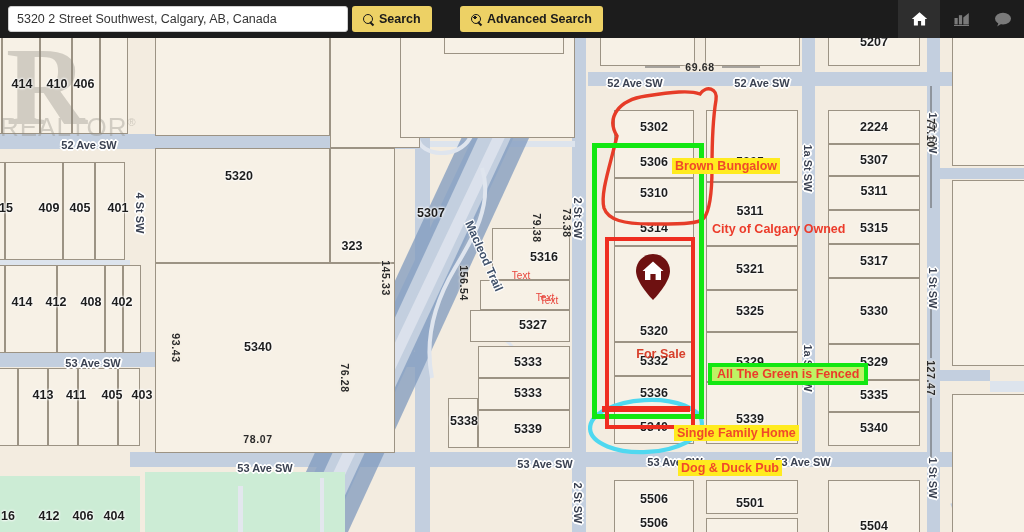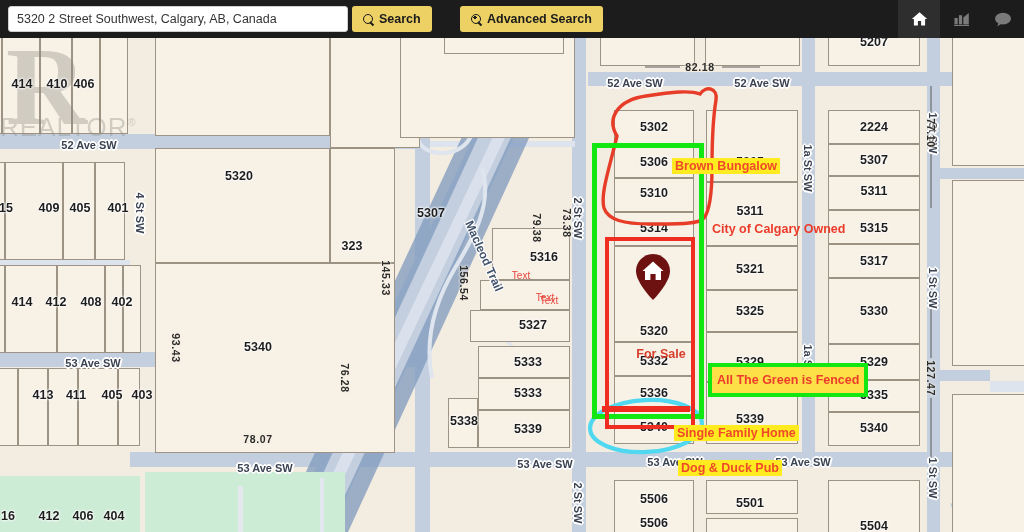--- a/index.html
+++ b/index.html
@@ -108,22 +108,22 @@
   
   .hl {
     position: absolute; background: #ffeb1f; color: #f04a2a; font-weight: bold;
     font-size: 12.5px; padding: 1px 3px; white-space: nowrap;
   }
   .redtxt {
     position: absolute; color: #ec3b2a; font-weight: bold; font-size: 12.5px;
     white-space: nowrap;
   }
   .greenbox-label {
-    position: absolute; border: 4px solid #12e712; background: #fde047;
-    color: #ec3b2a; font-weight: bold; font-size: 12.5px; padding: 6px 5px;
+    position: absolute; border: 4px solid #12e712; background: #bef264;
+    color: #ec3b2a; font-weight: bold; font-size: 12.5px; padding: 0 5px;
     white-space: nowrap;
   }
   .greenrect {
     position: absolute; border: 5px solid #12e712; background: transparent;
   }
   .redrect {
     position: absolute; border: 4px solid #ef2d20; background: transparent;
   }
   .annsvg { position: absolute; left: 0; top: 0; width: 1024px; height: 494px;
             pointer-events: none; overflow: visible; }
@@ -388,21 +388,21 @@
         <div class="street vert" style="left: 140px; top: 175px;">4 St SW</div>
         <div class="street vert" style="left: 578px; top: 180px;">2 St SW</div>
         <div class="street vert" style="left: 578px; top: 465px;">2 St SW</div>
         <div class="street vert" style="left: 808px; top: 130px;">1a St SW</div>
         <div class="street vert" style="left: 808px; top: 330px;">1a St SW</div>
         <div class="street vert" style="left: 933px; top: 95px;">1 St SW</div>
         <div class="street vert" style="left: 933px; top: 250px;">1 St SW</div>
         <div class="street vert" style="left: 933px; top: 440px;">1 St SW</div>
       </div>
     <div id="dimension-labels">
-        <div class="dim" style="left: 700px; top: 29px;">82.18</div>
+        <div class="dim" style="left: 700px; top: 29px;">69.68</div>
         <div class="dim vert" style="left: 931px; top: 95px;">77.10</div>
         <div class="dim vert" style="left: 386px; top: 240px;">145.33</div>
         <div class="dim vert" style="left: 464px; top: 245px;">156.54</div>
         <div class="dim vert" style="left: 537px; top: 190px;">79.38</div>
         <div class="dim vert" style="left: 567px; top: 185px;">73.38</div>
         <div class="dim vert" style="left: 176px; top: 310px;">93.43</div>
         <div class="dim vert" style="left: 345px; top: 340px;">76.28</div>
         <div class="dim vert" style="left: 931px; top: 340px;">127.47</div>
         <div class="dim" style="left: 258px; top: 401px;">78.07</div>
       </div>

